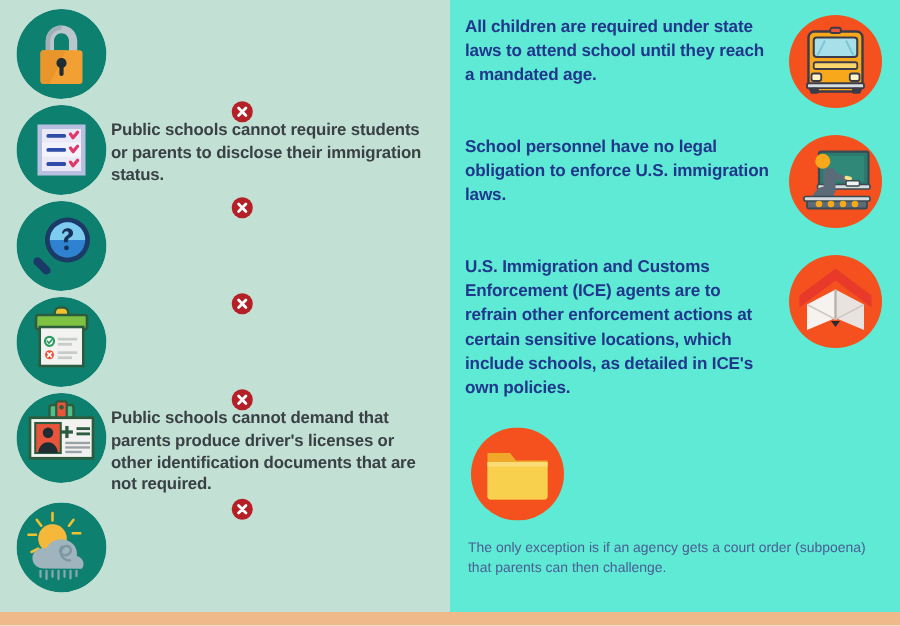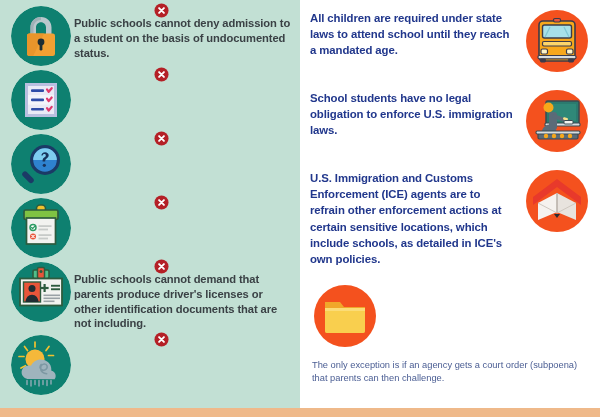--- a/index.html
+++ b/index.html
@@ -22,21 +22,21 @@
     display:flex;
   }
   .panel-left {
     width:300px;
     background:#c2e0d4;
     padding:4px 8px 0 8px;
     position:relative;
   }
   .panel-right {
     width:300px;
-    background:#ffffff;
+    background:#5eead4;
     padding:10px 8px 0 10px;
     position:relative;
   }
   .bottom-strip {
     position:absolute;
     left:0; bottom:0;
     width:600px; height:9px;
     background:#efb98a;
   }
 
@@ -121,27 +121,20 @@
         <div class="icon-wrap">
           <svg class="circ" viewBox="0 0 60 60">
             <circle cx="30" cy="30" r="30" fill="#0e8070"></circle>
             <path d="M30 11c-6 0-10.5 4.5-10.5 10.5V29h5.5v-7.5c0-3 2.2-5.3 5-5.3s5 2.3 5 5.3V29h5.5v-7.5C40.5 15.5 36 11 30 11z" fill="#b9c7cc"></path>
             <path d="M30 11c-6 0-10.5 4.5-10.5 10.5V29h3v-7.5c0-4.3 3.3-7.6 7.5-7.6V11z" fill="#9fb0b6"></path>
             <rect x="16" y="27.5" width="28" height="22.5" rx="2.2" fill="#f2a033"></rect>
             <path d="M16 29.7v18.1c0 1.2 1 2.2 2.2 2.2h4L33 27.5H18.2c-1.2 0-2.2 1-2.2 2.2z" fill="#e8952b"></path>
             <circle cx="30" cy="36" r="3.4" fill="#1f2d33"></circle>
             <rect x="28.6" y="37.6" width="2.8" height="7" rx="1.3" fill="#1f2d33"></rect>
           </svg>
-        </div>
-        <div class="left-text-block">
-          <svg class="xmark" viewBox="0 0 16 16">
-            <circle cx="8" cy="8" r="7.5" fill="#b42026"></circle>
-            <path d="M5.4 5.4l5.2 5.2M10.6 5.4l-5.2 5.2" stroke="#fff" stroke-width="2" stroke-linecap="round"></path>
-          </svg>
-          <div class="left-text">Public schools cannot deny admission to a student on the basis of undocumented status.</div>
         </div>
       </div>
 
       <div class="left-item">
         <div class="icon-wrap">
           <svg class="circ" viewBox="0 0 60 60">
             <circle cx="30" cy="30" r="30" fill="#0e8070"></circle>
             <rect x="14" y="13" width="32" height="34" fill="#b9bfe0"></rect>
             <rect x="17" y="16" width="26" height="28" fill="#f3f4fb"></rect>
             <rect x="17" y="16" width="26" height="9.2" fill="#e9eaf6"></rect>
@@ -153,20 +146,21 @@
             <path d="M36 19.4l1.7 2.4 3-3.6" stroke="#e03a6d" stroke-width="2.2" fill="none" stroke-linecap="round" stroke-linejoin="round"></path>
             <path d="M36 28.7l1.7 2.4 3-3.6" stroke="#e03a6d" stroke-width="2.2" fill="none" stroke-linecap="round" stroke-linejoin="round"></path>
             <path d="M36 38.1l1.7 2.4 3-3.6" stroke="#e03a6d" stroke-width="2.2" fill="none" stroke-linecap="round" stroke-linejoin="round"></path>
           </svg>
         </div>
         <div class="left-text-block">
           <svg class="xmark" viewBox="0 0 16 16">
             <circle cx="8" cy="8" r="7.5" fill="#b42026"></circle>
             <path d="M5.4 5.4l5.2 5.2M10.6 5.4l-5.2 5.2" stroke="#fff" stroke-width="2" stroke-linecap="round"></path>
           </svg>
+          <div class="left-text">Public schools cannot require students or parents to disclose their immigration status.</div>
         </div>
       </div>
 
       <div class="left-item">
         <div class="icon-wrap">
           <svg class="circ" viewBox="0 0 60 60">
             <circle cx="30" cy="30" r="30" fill="#0e8070"></circle>
             <rect x="10" y="40.5" width="14" height="5.6" rx="2.8" transform="rotate(45 17 43.3)" fill="#1b3a66"></rect>
             <circle cx="34" cy="26" r="15" fill="#1b3a66"></circle>
             <circle cx="34" cy="26" r="11.8" fill="#2e82cf"></circle>
@@ -226,21 +220,21 @@
             <rect x="32.5" y="32.5" width="16.5" height="1.6" fill="#9aa2a6"></rect>
             <rect x="32.5" y="35.5" width="16.5" height="1.6" fill="#9aa2a6"></rect>
             <rect x="32.5" y="38.5" width="11" height="1.6" fill="#9aa2a6"></rect>
           </svg>
         </div>
         <div class="left-text-block">
           <svg class="xmark" viewBox="0 0 16 16">
             <circle cx="8" cy="8" r="7.5" fill="#b42026"></circle>
             <path d="M5.4 5.4l5.2 5.2M10.6 5.4l-5.2 5.2" stroke="#fff" stroke-width="2" stroke-linecap="round"></path>
           </svg>
-          <div class="left-text">Public schools cannot demand that parents produce driver's licenses or other identification documents that are not including.</div>
+          <div class="left-text">Public schools cannot demand that parents produce driver's licenses or other identification documents that are not required.</div>
         </div>
       </div>
 
       <div class="left-item">
         <div class="icon-wrap">
           <svg class="circ" viewBox="0 0 60 60">
             <circle cx="30" cy="30" r="30" fill="#0e8070"></circle>
             <g stroke="#f2c12e" stroke-width="1.7" stroke-linecap="round">
               <path d="M24 7v5M13.5 11.5l3 4M8 21.5h5M10 33l4.5-2.3M38 11.5l-3 4M42.5 20.5h-5"></path>
             </g>
@@ -278,21 +272,21 @@
             <rect x="40.5" y="39" width="6.5" height="5" rx="1.5" fill="#fdf3c5" stroke="#3b3b4a" stroke-width="1.2"></rect>
             <rect x="12" y="45.5" width="38" height="3.3" rx="1.2" fill="#d6dde0" stroke="#3b3b4a" stroke-width="1.2"></rect>
             <rect x="14" y="48.5" width="6" height="4" rx="1.4" fill="#3b3b4a"></rect>
             <rect x="42" y="48.5" width="6" height="4" rx="1.4" fill="#3b3b4a"></rect>
             <rect x="27.5" y="8.5" width="7" height="3.5" rx="1.4" fill="#e8553a" stroke="#3b3b4a" stroke-width="1.2"></rect>
           </svg>
         </div>
       </div>
 
       <div class="right-item">
-        <div class="right-text">School students have no legal obligation to enforce U.S. immigration laws.</div>
+        <div class="right-text">School personnel have no legal obligation to enforce U.S. immigration laws.</div>
         <div class="right-icon-wrap">
           <svg class="r-icon" viewBox="0 0 62 62">
             <circle cx="31" cy="31" r="31" fill="#f4511e"></circle>
             <rect x="20" y="11" width="33" height="23" rx="1.5" fill="#2b7a6e" stroke="#3b4a52" stroke-width="1.5"></rect>
             <rect x="23" y="14" width="27" height="17" fill="#2f8878"></rect>
             <rect x="19" y="33" width="35" height="3" rx="1" fill="#d6dde0" stroke="#3b4a52" stroke-width="1.1"></rect>
             <circle cx="22.5" cy="17.5" r="5" fill="#f7a81b"></circle>
             <path d="M15 46c0-6.5 3.6-11.5 8.3-11.5S31 39.5 31 46z" fill="#5b6b78"></path>
             <rect x="23" y="22" width="8" height="18" rx="3" fill="#5b6b78"></rect>
             <path d="M28 26l10 4" stroke="#5b6b78" stroke-width="4" stroke-linecap="round"></path>

